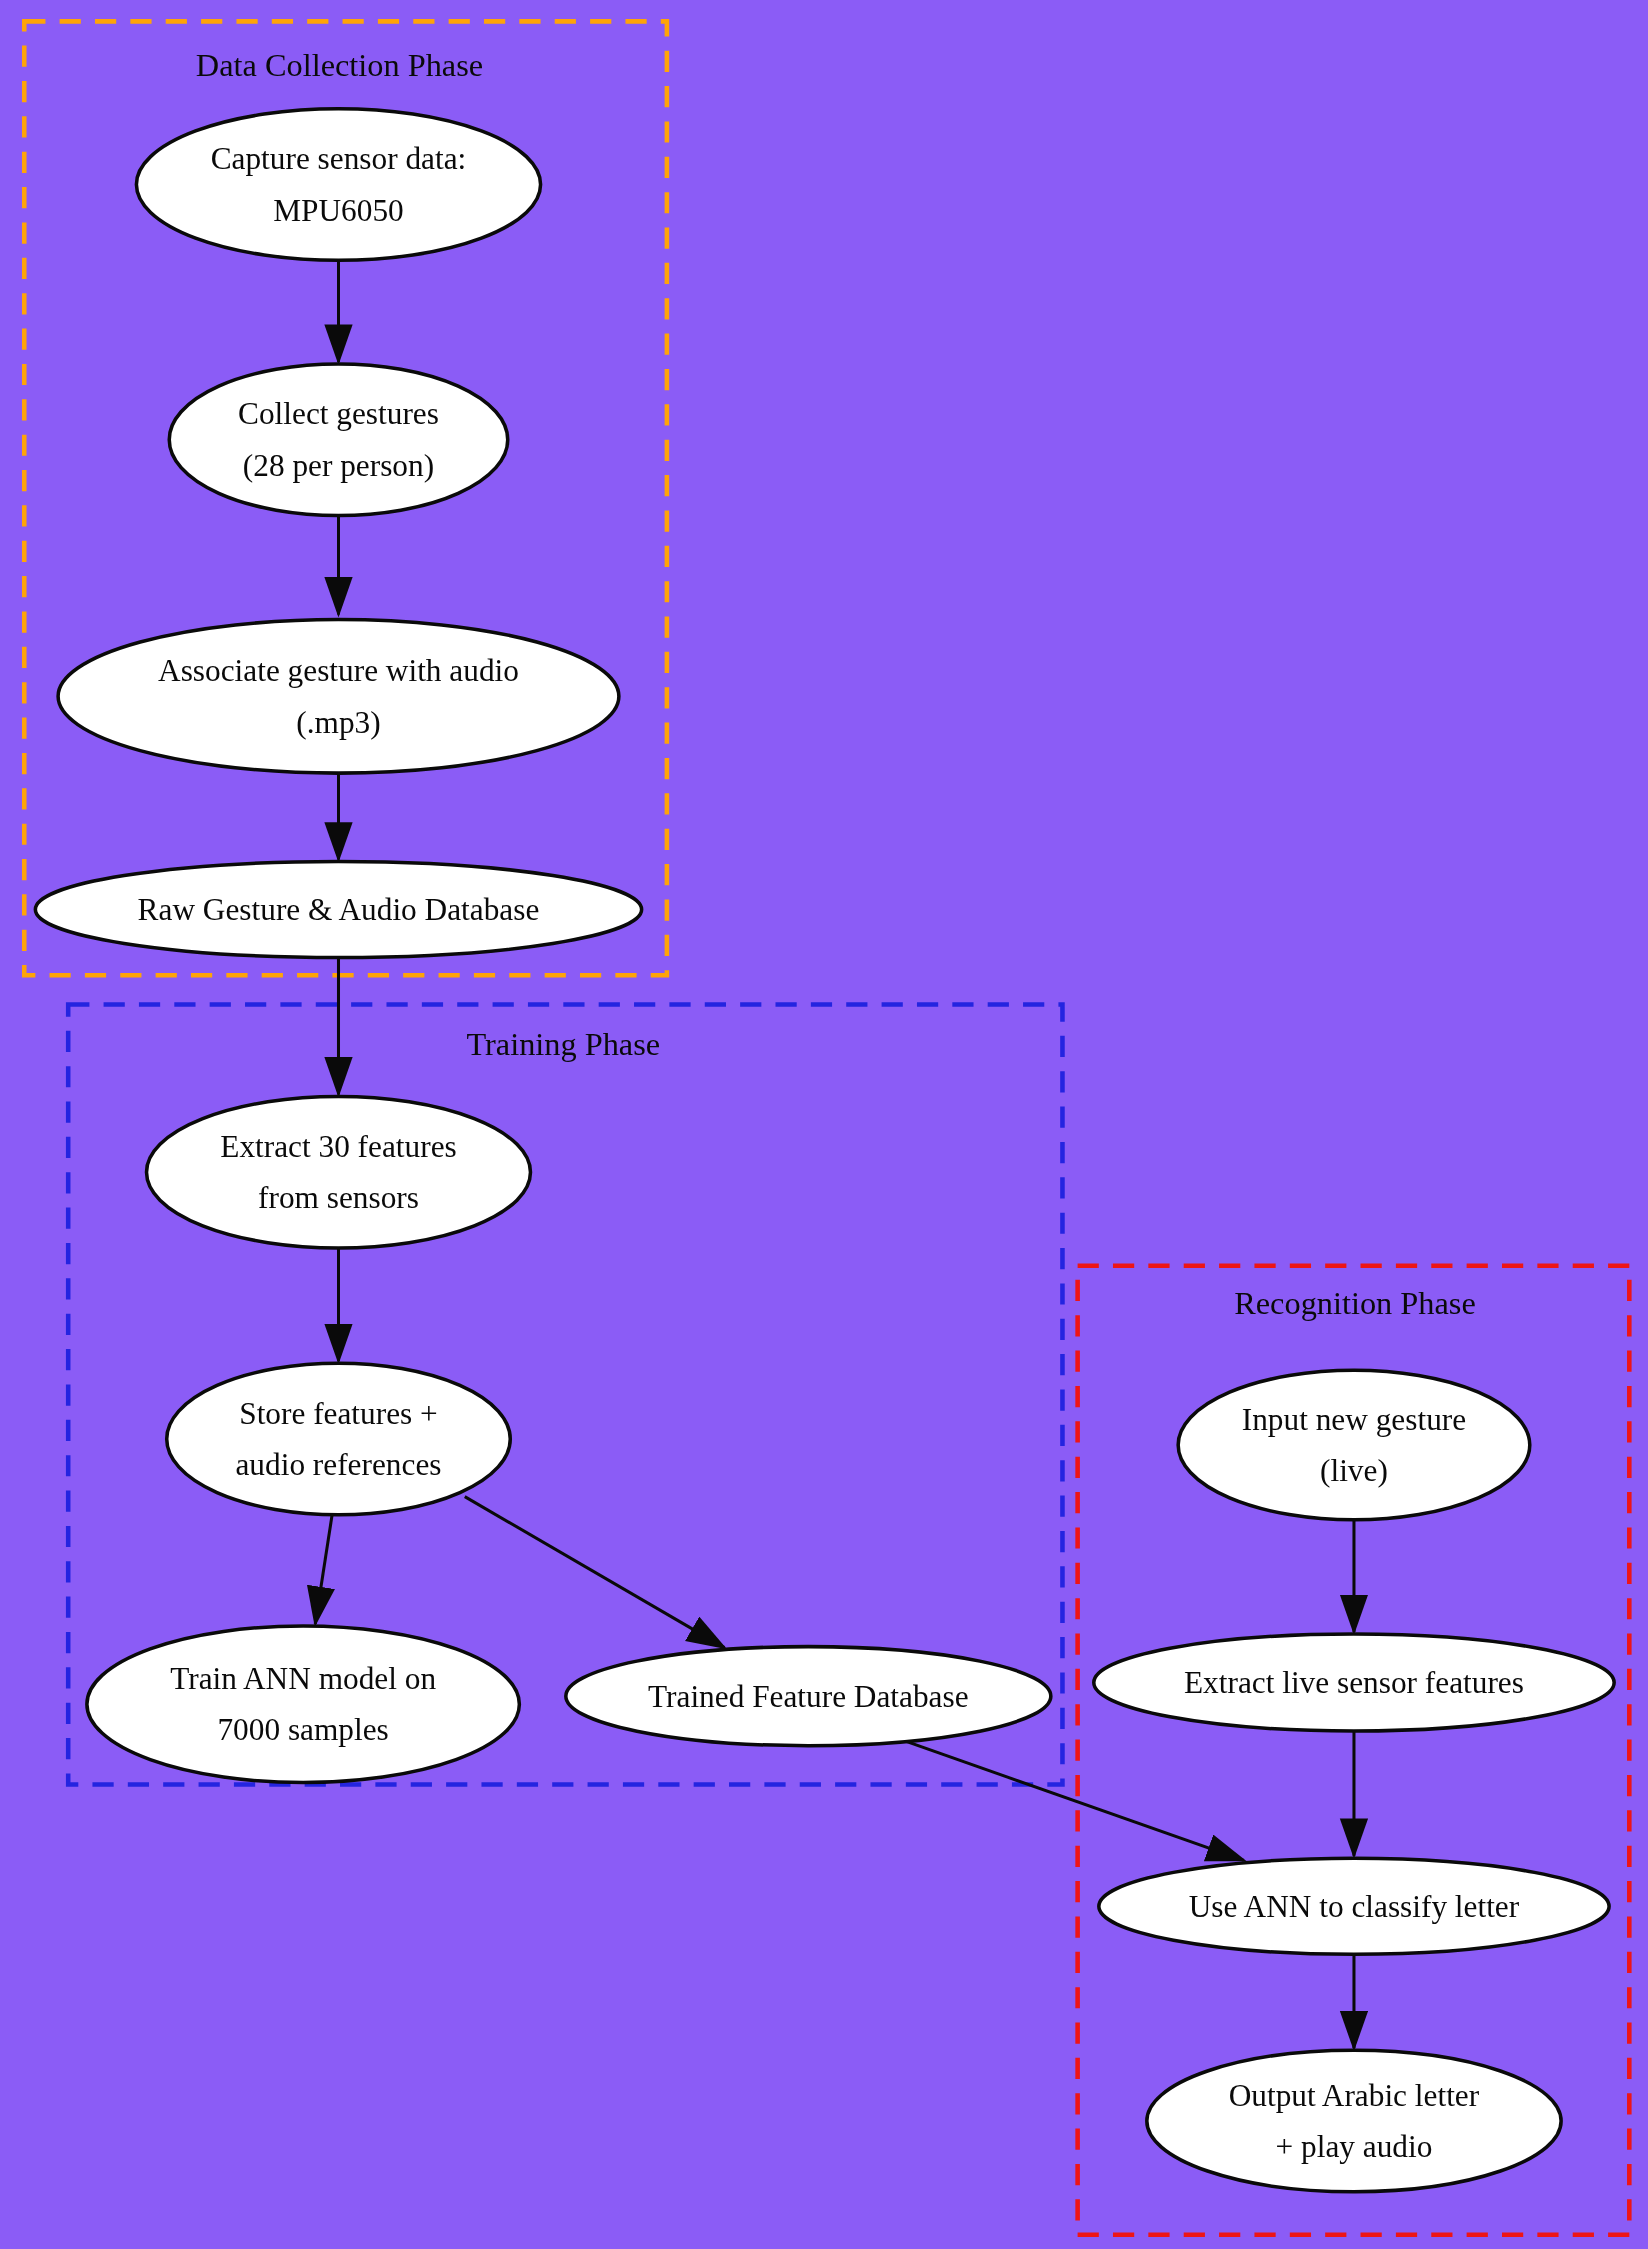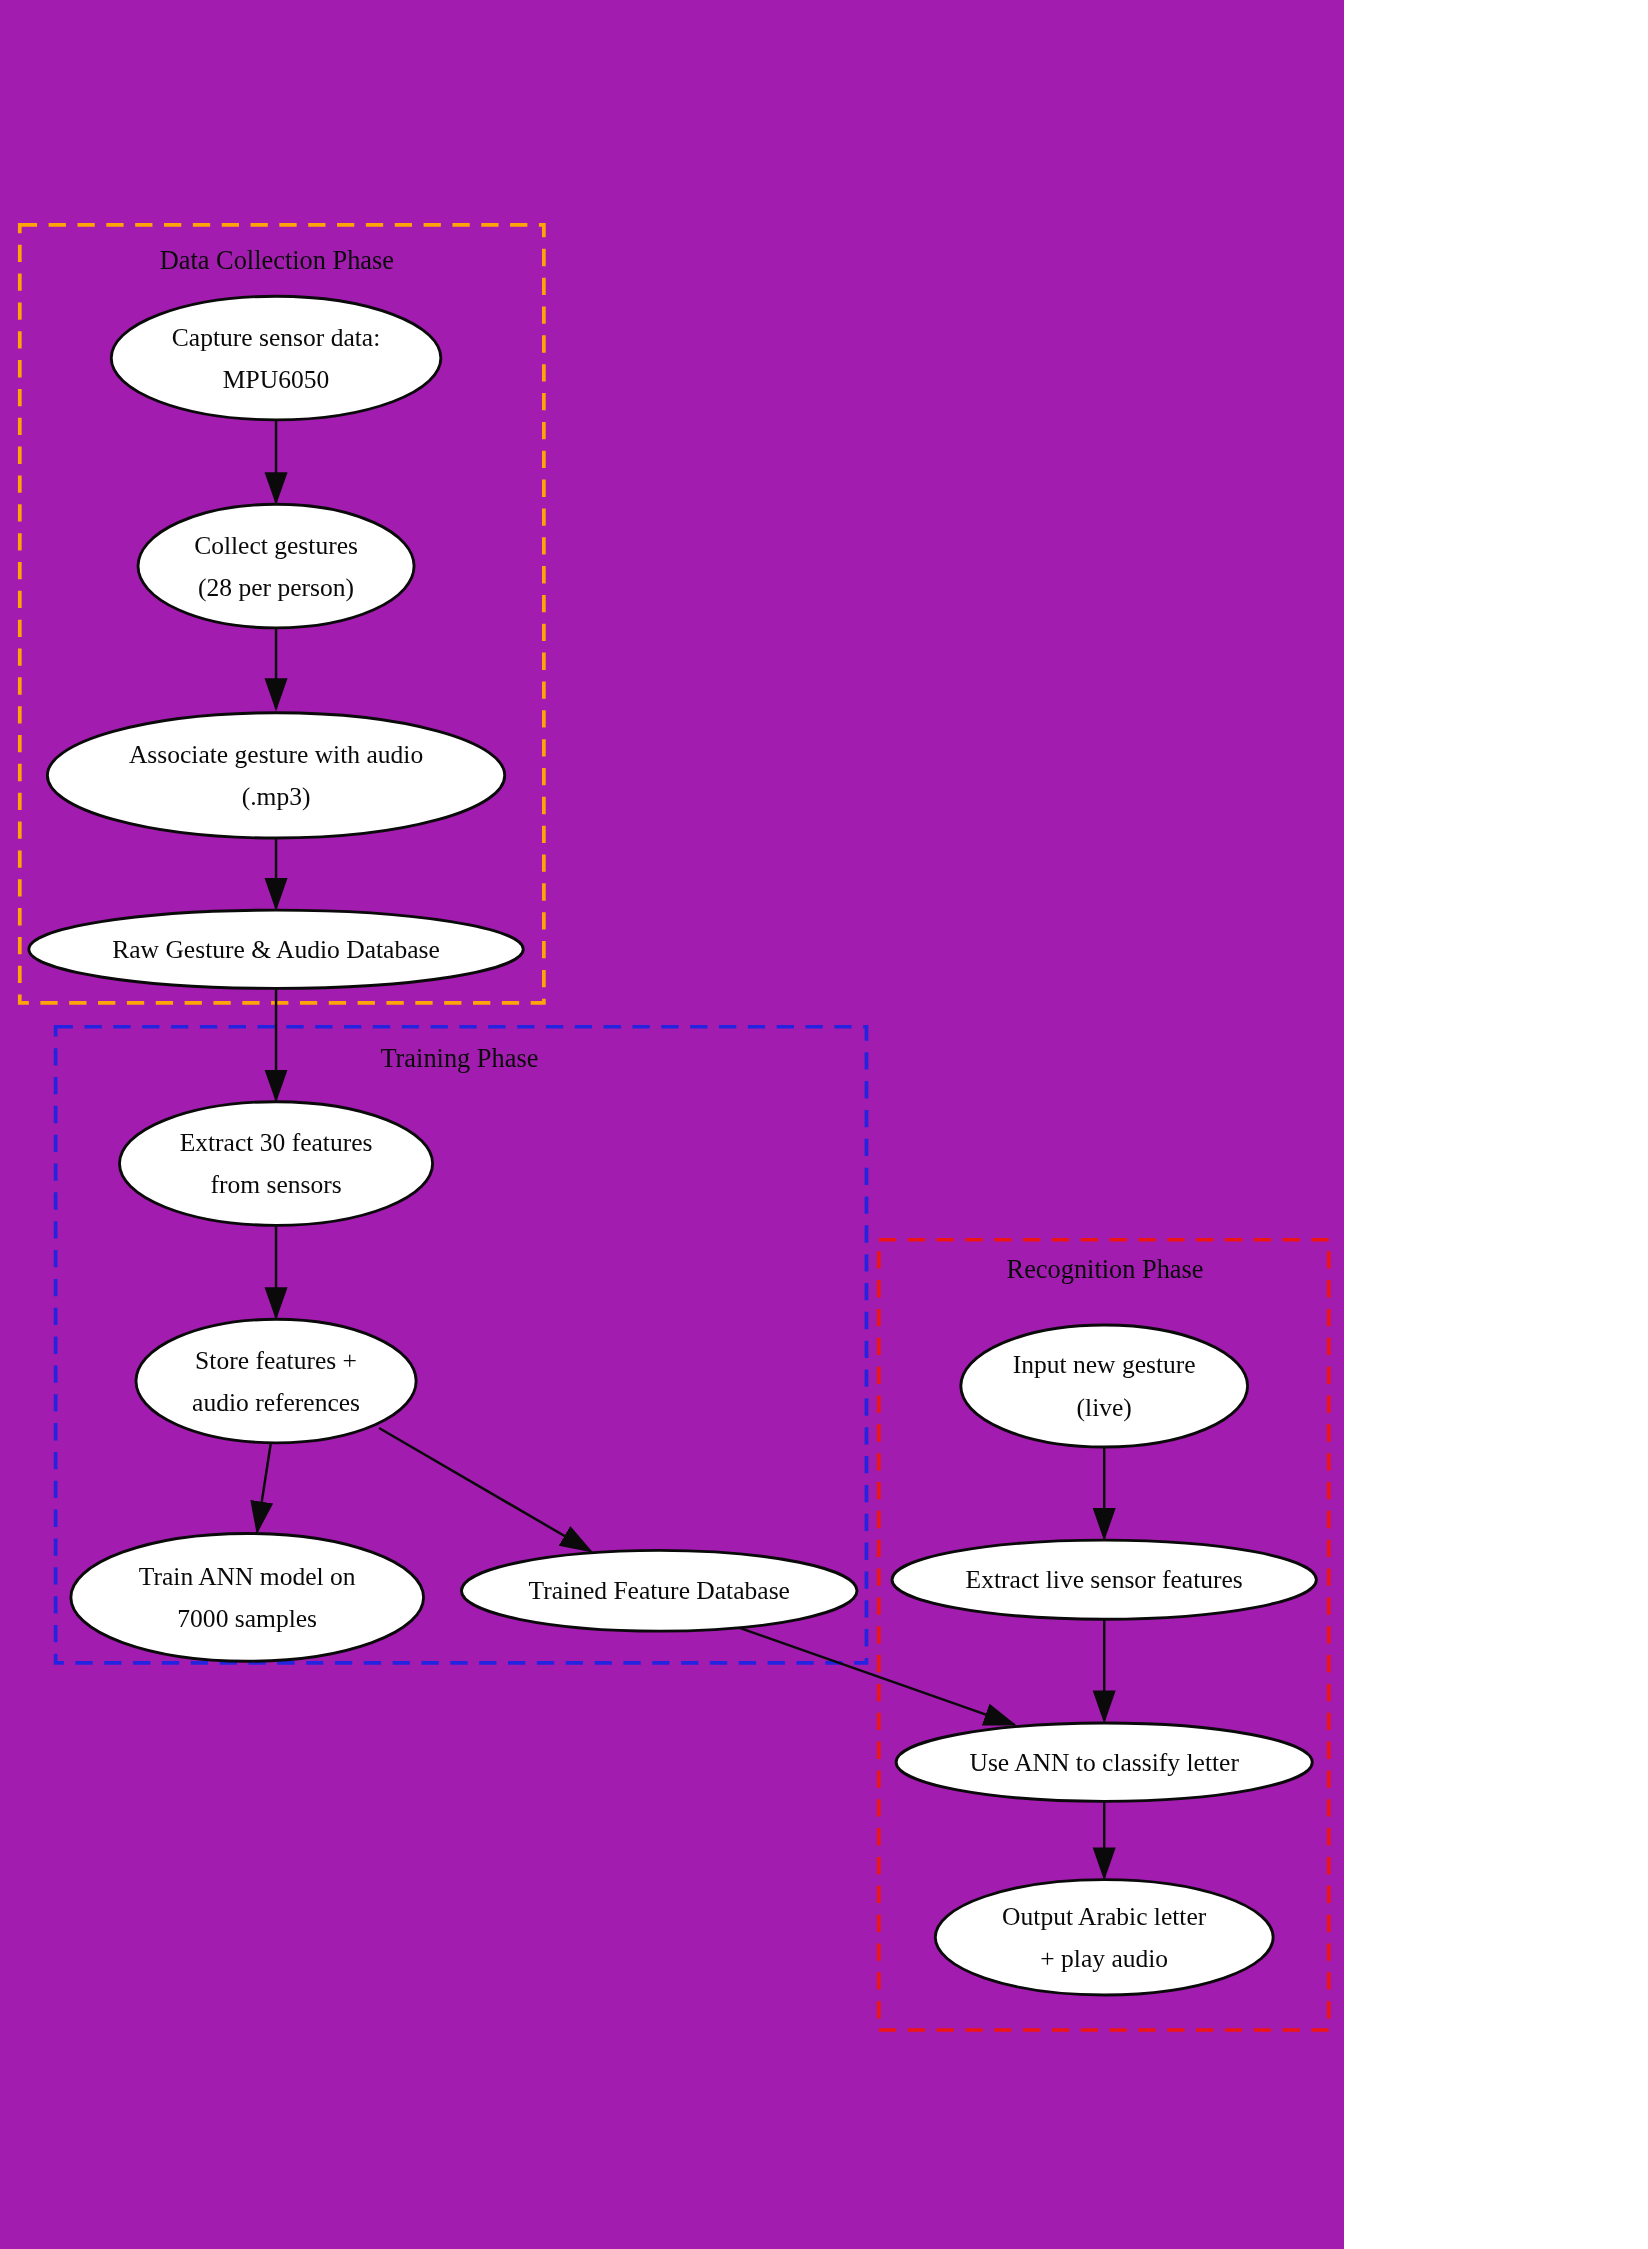--- a/index.html
+++ b/index.html
@@ -2,23 +2,23 @@
 <html style="font-size:8px"><head>
 <meta charset="utf-8">
 <style>
   html, body {
     margin: 0;
     padding: 0;
     background: #ffffff;
   }
   .canvas {
     position: relative;
-    width: 1344px;
+    width: 1648px;
     height: 2250px;
-    background: #a21caf;
+    background: #8b5cf6;
     overflow: hidden;
   }
   svg {
     position: absolute;
     left: 0;
     top: 0;
     width: 100%;
     height: 100%;
   }
   .phase-label {

